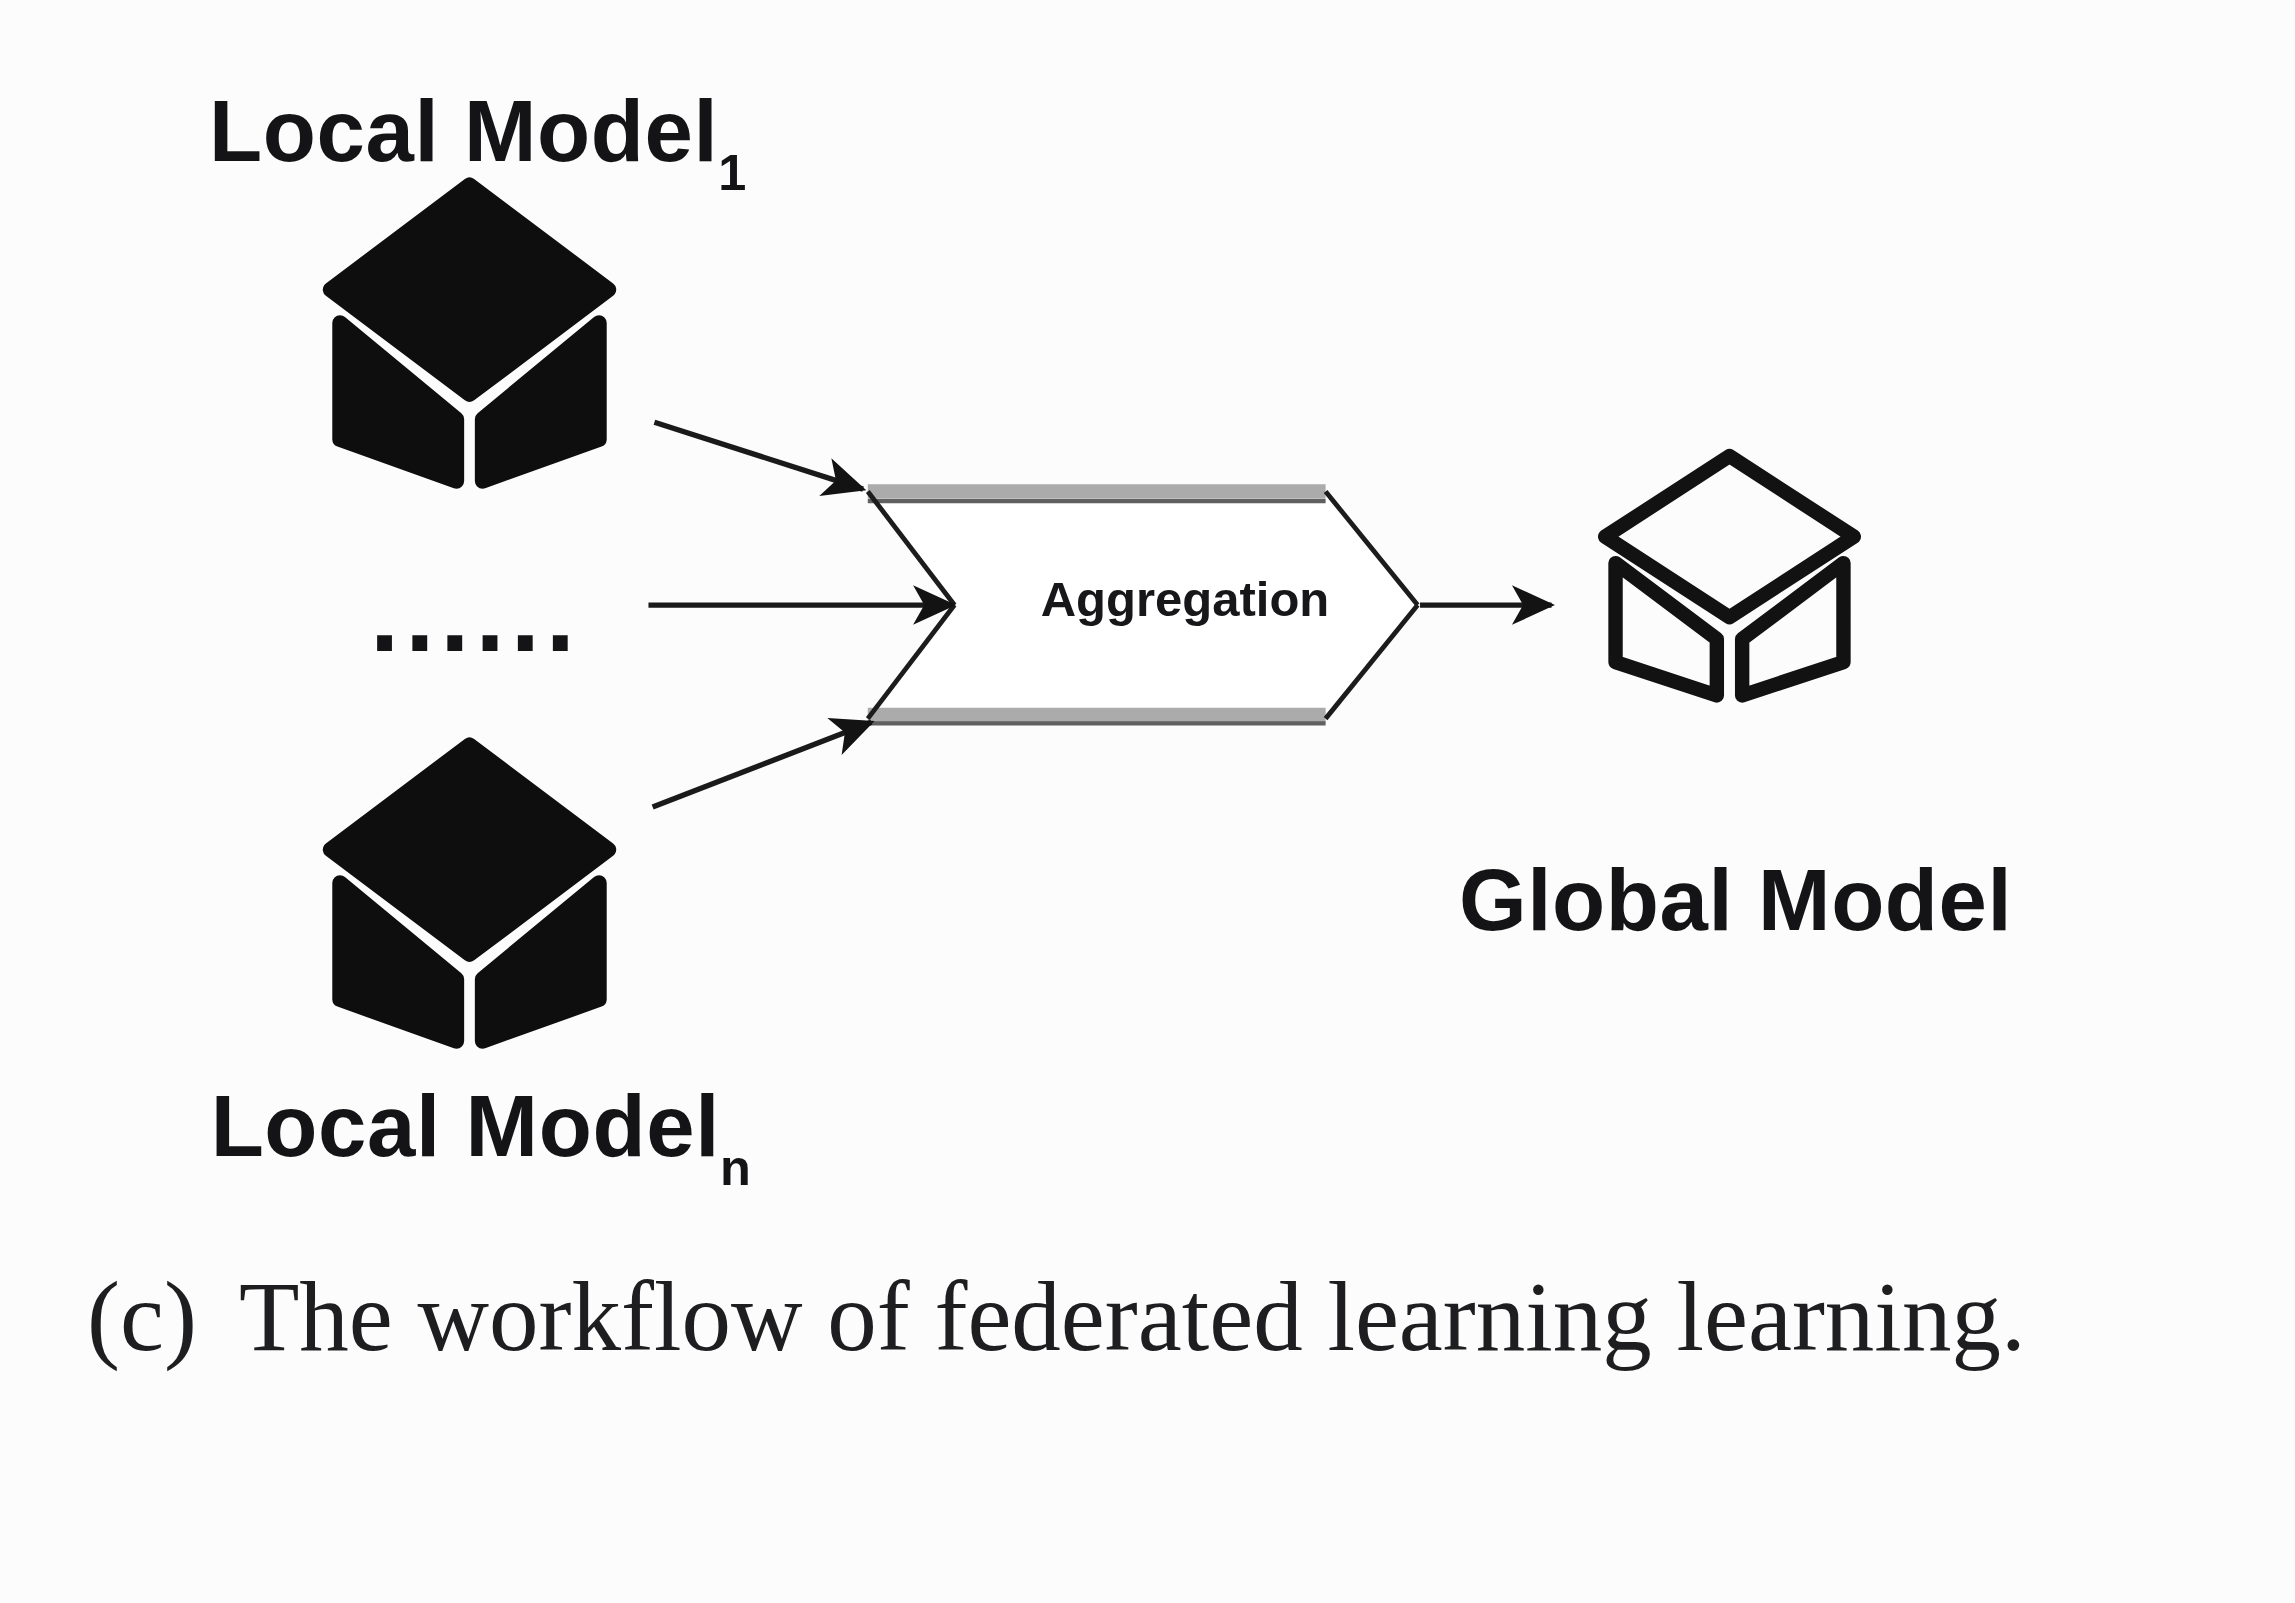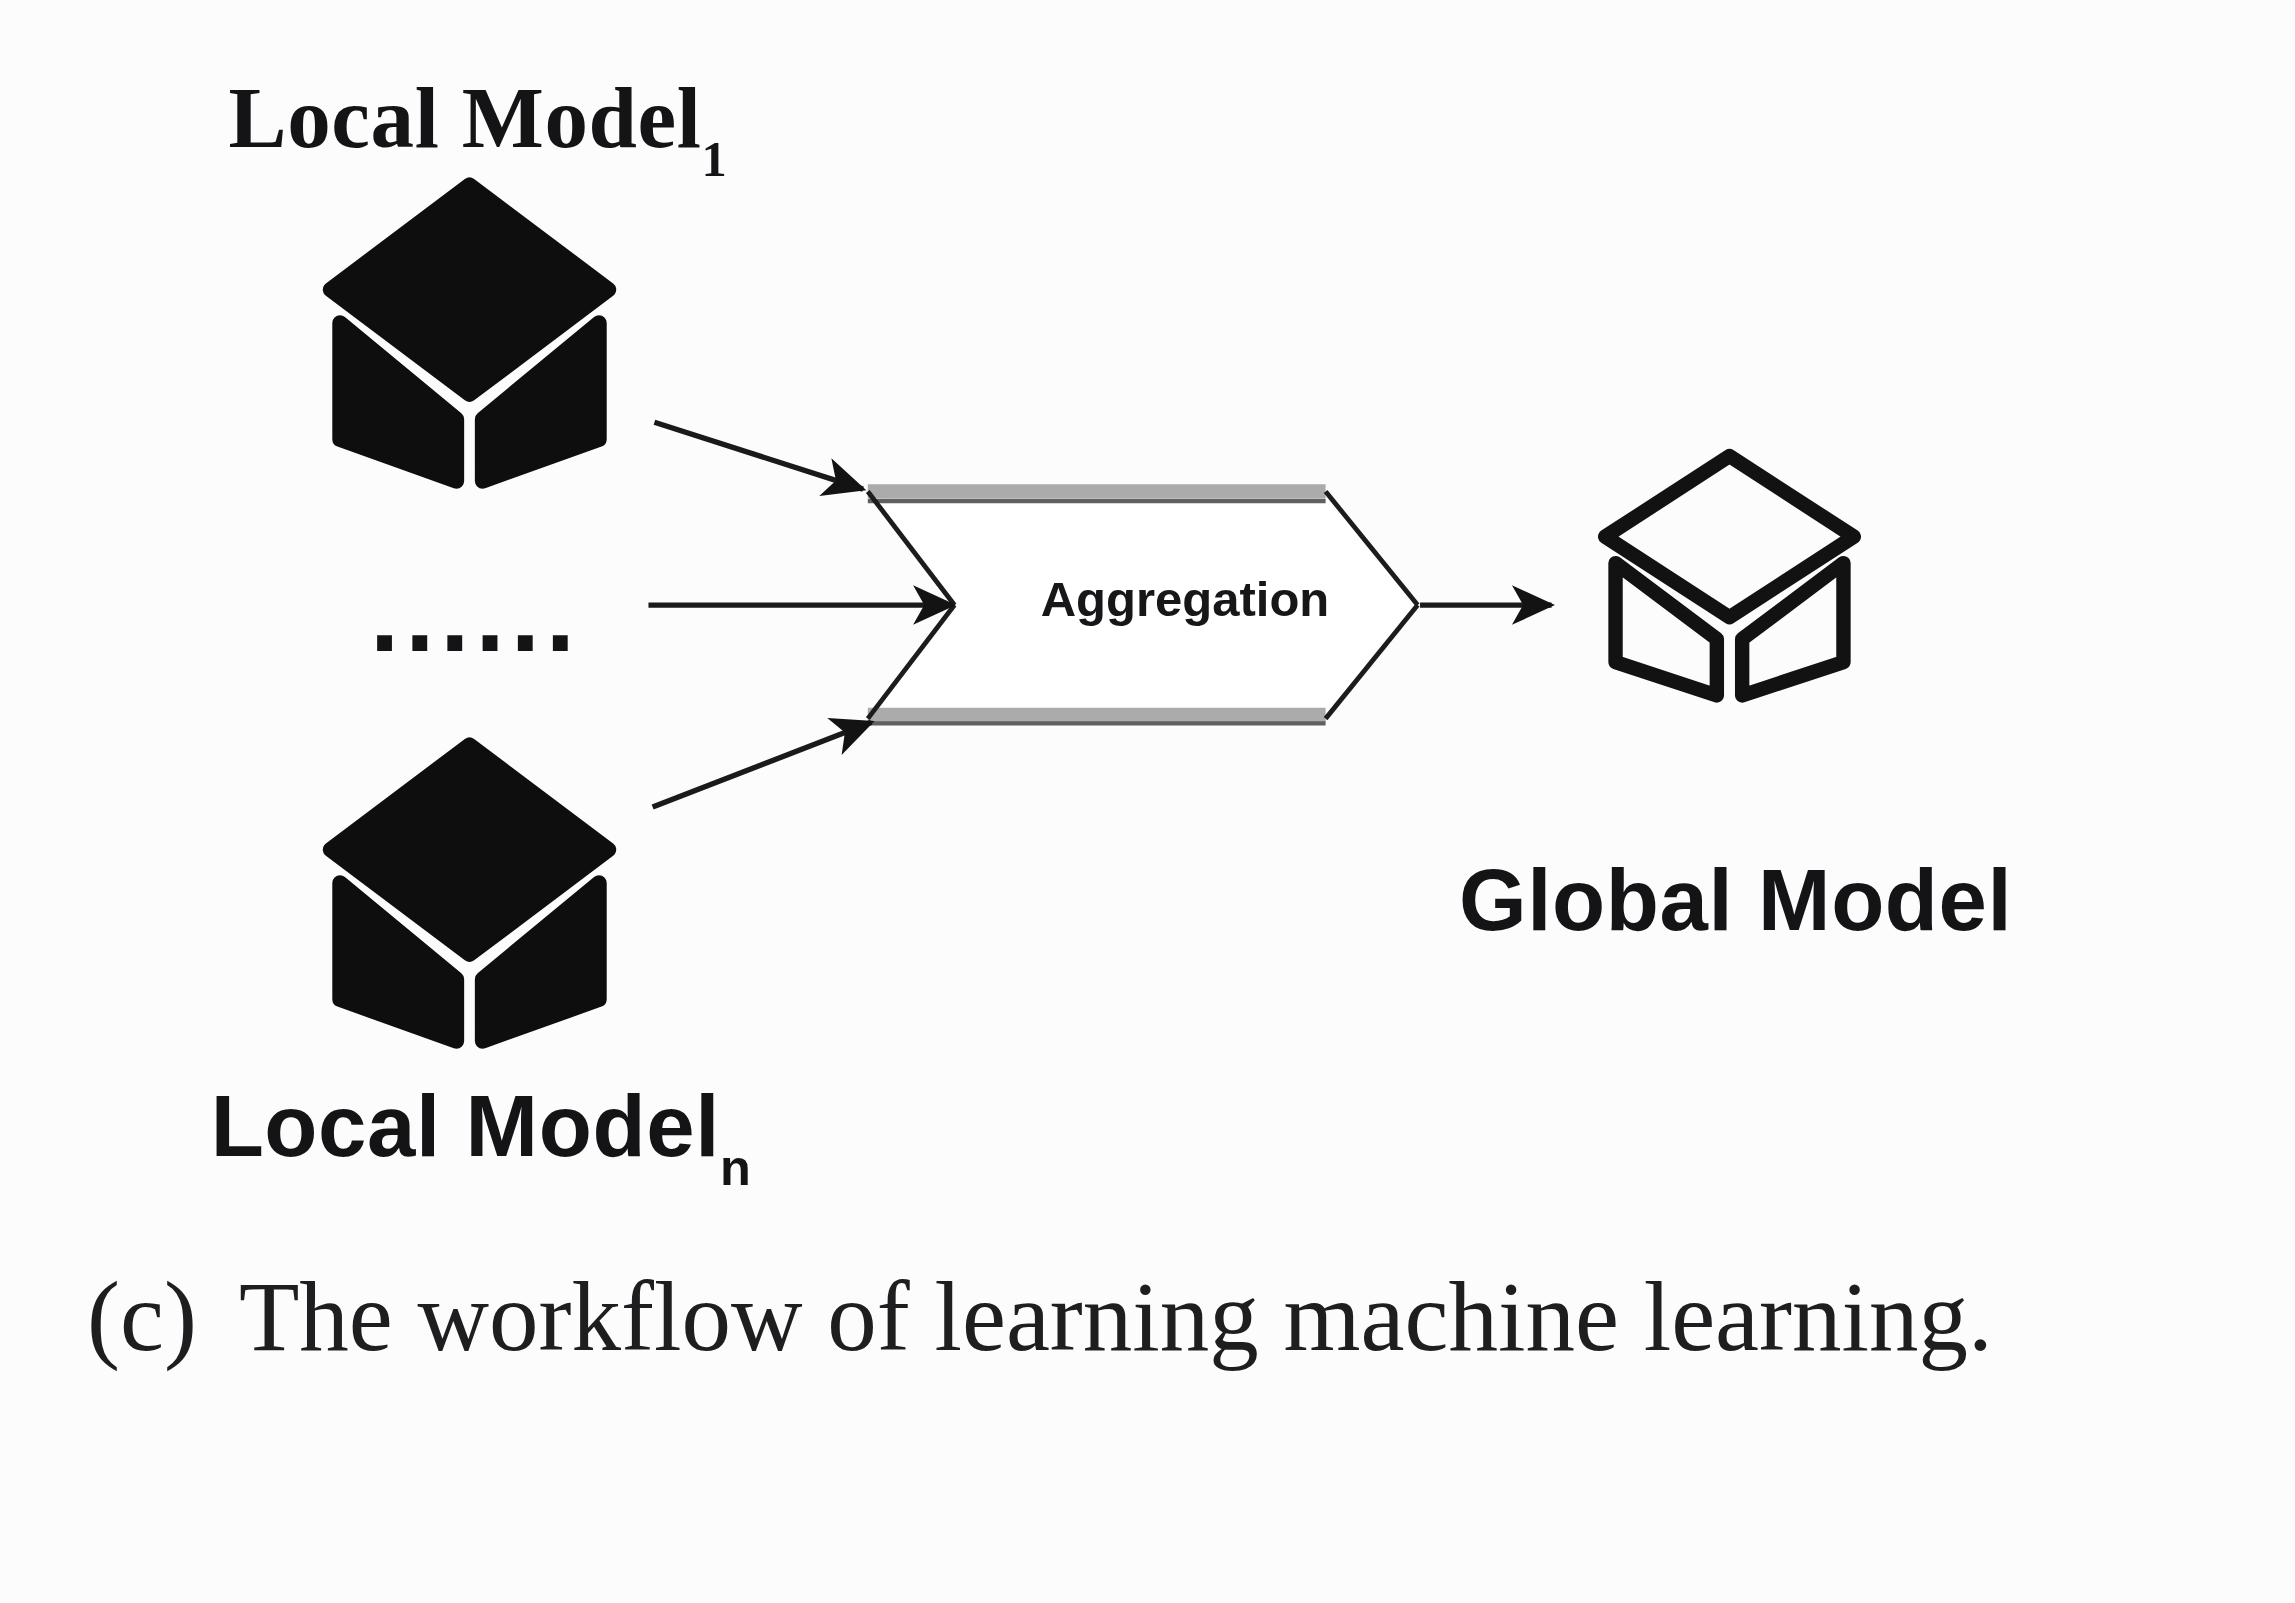--- a/index.html
+++ b/index.html
@@ -49,21 +49,21 @@
     text-align:left;
   }
   .caption .cap-label{margin-right:42px;}
   svg{display:block;}
 </style>
 </head>
 <body>
 
 <div class="canvas">
 
-  <div class="abs diagram-label" style="left:179px;top:67px;width:598px;font-family:Liberation Serif, serif;">
+  <div class="abs diagram-label" style="left:179px;top:81px;width:598px;">
     <span>Local Model</span><sub>1</sub>
   </div>
 
   <svg class="abs" style="left:321px;top:175px;" width="297" height="319" viewBox="0 0 500 535">
     <g fill="#0e0e0e" stroke="#0e0e0e" stroke-width="26" stroke-linejoin="round">
       <polygon points="250,16 484,192 250,368 16,192"></polygon>
       <path d="M32,248 L228,410 L228,514 L32,444 Z"></path>
       <path d="M468,248 L272,410 L272,514 L468,444 Z"></path>
     </g>
   </svg>
@@ -116,17 +116,17 @@
     <g fill="none" stroke="#121212" stroke-width="25" stroke-linejoin="round">
       <polygon points="230,14 446,154 230,294 14,154"></polygon>
       <path d="M32,200 L208,332 L208,430 L32,372 Z"></path>
       <path d="M428,200 L252,332 L252,430 L428,372 Z"></path>
     </g>
   </svg>
 
   <div class="abs diagram-label" style="left:1459px;top:850px;width:538px;">Global Model</div>
 
   <div class="abs caption" style="left:87px;top:1258px;width:1961px;">
-    <span class="cap-label">(c)</span><span>The workflow of learning machine learning.</span>
+    <span class="cap-label">(c)</span><span>The workflow of federated learning learning.</span>
   </div>
 
 </div>
 
 
 </body></html>

